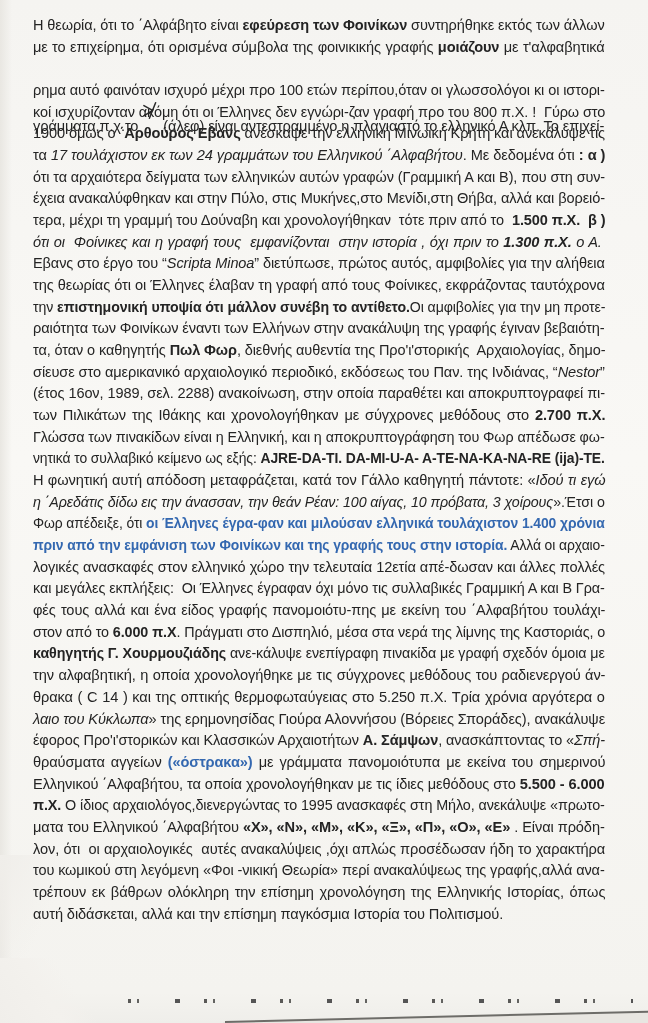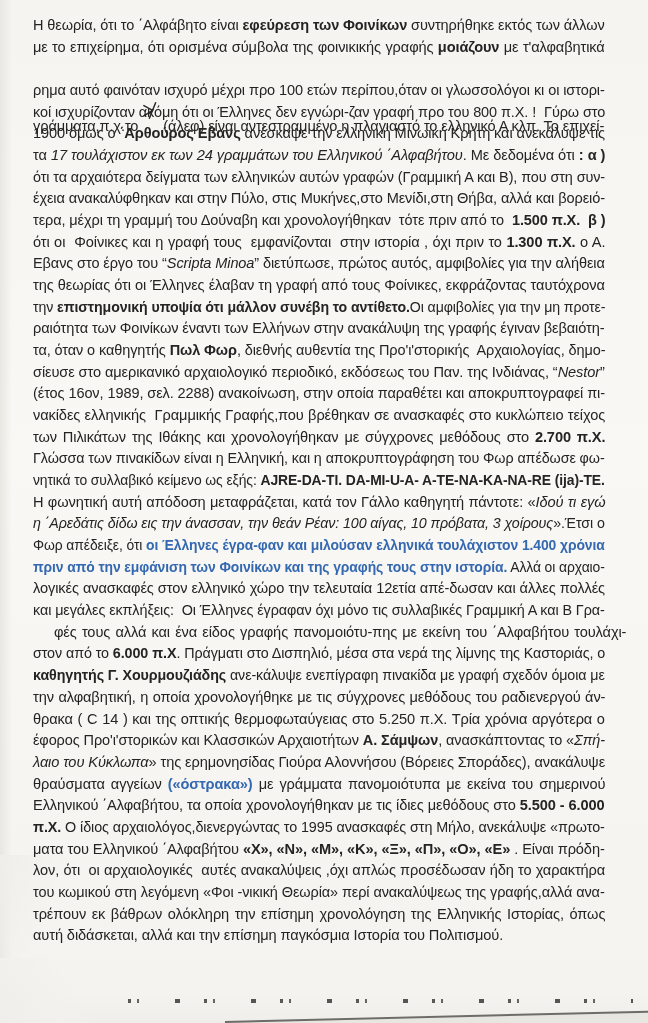--- a/index.html
+++ b/index.html
@@ -72,45 +72,44 @@
     <path d="M0.9 3.6 L9.6 8.4 L0.9 13.8" fill="none" stroke="#2b2b2b" stroke-width="1.5" stroke-linecap="round" stroke-linejoin="round"></path>
   </svg>
 </span><span class="run-r"> (άλεφ) είναι αντεστραμμένο η πλαγιαστό το ελληνικό Α κλπ. Το επιχεί-</span></span></div>
     <div class="line"><span class="line-inner" style="transform: scaleX(0.9965);"><span class="run-r">ρημα αυτό φαινόταν ισχυρό μέχρι προ 100 ετών περίπου,όταν οι γλωσσολόγοι κι οι ιστορι-</span></span></div>
     <div class="line"><span class="line-inner" style="transform: scaleX(0.9931);"><span class="run-r">κοί ισχυρίζονταν ακόμη ότι οι Έλληνες δεν εγνώρι-ζαν γραφή προ του 800 π.Χ. !  Γύρω στο</span></span></div>
     <div class="line"><span class="line-inner"><span class="run-r">1900 όμως ο </span><span class="run-b">΄Αρθούρος Εβανς</span><span class="run-r"> ανέσκαψε την ελληνική Μινωική Κρήτη και ανεκάλυψε τις</span></span></div>
     <div class="line"><span class="line-inner" style="word-spacing: 0.13px;"><span class="run-r">τα </span><span class="run-i">17 τουλάχιστον εκ των 24 γραμμάτων του Ελληνικού ΄Αλφαβήτου</span><span class="run-r">. Με δεδομένα ότι </span><span class="run-b">: α )</span></span></div>
     <div class="line"><span class="line-inner" style="transform: scaleX(0.9879);"><span class="run-r">ότι τα αρχαιότερα δείγματα των ελληνικών αυτών γραφών (Γραμμική Α και Β), που στη συν-</span></span></div>
     <div class="line"><span class="line-inner"><span class="run-r">έχεια ανακαλύφθηκαν και στην Πύλο, στις Μυκήνες,στο Μενίδι,στη Θήβα, αλλά και βορειό-</span></span></div>
     <div class="line"><span class="line-inner" style="transform: scaleX(0.9948);"><span class="run-r">τερα, μέχρι τη γραμμή του Δούναβη και χρονολογήθηκαν  τότε πριν από το  </span><span class="run-b">1.500 π.Χ.  β )</span></span></div>
-    <div class="line"><span class="line-inner" style="word-spacing: 0.55px;"><span class="run-r">ότι οι  Φοίνικες και η γραφή τους  εμφανίζονται  στην ιστορία , όχι πριν το </span><span class="run-b">1.300 π.Χ.</span><span class="run-r"> ο Α.</span></span></div>
+    <div class="line"><span class="line-inner" style="word-spacing: 0.55px; font-style: italic;"><span class="run-r">ότι οι  Φοίνικες και η γραφή τους  εμφανίζονται  στην ιστορία , όχι πριν το </span><span class="run-b">1.300 π.Χ.</span><span class="run-r"> ο Α.</span></span></div>
     <div class="line"><span class="line-inner" style="transform: scaleX(0.9948);"><span class="run-r">Εβανς στο έργο του “</span><span class="run-i">Scripta Minoa</span><span class="run-r">” διετύπωσε, πρώτος αυτός, αμφιβολίες για την αλήθεια</span></span></div>
     <div class="line"><span class="line-inner" style="word-spacing: 0.17px;"><span class="run-r">της θεωρίας ότι οι Έλληνες έλαβαν τη γραφή από τους Φοίνικες, εκφράζοντας ταυτόχρονα</span></span></div>
     <div class="line"><span class="line-inner" style="transform: scaleX(0.9695);"><span class="run-r">την </span><span class="run-b">επιστημονική υποψία ότι μάλλον συνέβη το αντίθετο.</span><span class="run-r">Οι αμφιβολίες για την μη προτε-</span></span></div>
     <div class="line"><span class="line-inner"><span class="run-r">ραιότητα των Φοινίκων έναντι των Ελλήνων στην ανακάλυψη της γραφής έγιναν βεβαιότη-</span></span></div>
     <div class="line"><span class="line-inner" style="transform: scaleX(0.9931);"><span class="run-r">τα, όταν ο καθηγητής </span><span class="run-b">Πωλ Φωρ</span><span class="run-r">, διεθνής αυθεντία της Προ'ι'στορικής  Αρχαιολογίας, δημο-</span></span></div>
     <div class="line"><span class="line-inner"><span class="run-r">σίευσε στο αμερικανικό αρχαιολογικό περιοδικό, εκδόσεως του Παν. της Ινδιάνας, “</span><span class="run-i">Nestor</span><span class="run-r">”</span></span></div>
     <div class="line"><span class="line-inner" style="transform: scaleX(0.9965);"><span class="run-r">(έτος 16ον, 1989, σελ. 2288) ανακοίνωση, στην οποία παραθέτει και αποκρυπτογραφεί πι-</span></span></div>
-    <div class="line"><span class="line-inner" style="word-spacing: 0.4px;"><span class="run-r">νακίδες ελληνικής  Γραμμικής Γραφής,που βρέθηκαν σε ανασκαφές στο κυκλώπειο τείχος</span></span></div>
     <div class="line"><span class="line-inner" style="word-spacing: 1.91px;"><span class="run-r">των Πιλικάτων της Ιθάκης και χρονολογήθηκαν με σύγχρονες μεθόδους στο </span><span class="run-b">2.700 π.Χ.</span></span></div>
     <div class="line"><span class="line-inner" style="transform: scaleX(0.9828);"><span class="run-r">Γλώσσα των πινακίδων είναι η Ελληνική, και η αποκρυπτογράφηση του Φωρ απέδωσε φω-</span></span></div>
     <div class="line"><span class="line-inner" style="transform: scaleX(0.9517);"><span class="run-r">νητικά το συλλαβικό κείμενο ως εξής: </span><span class="run-b">AJRE-DA-TI. DA-MI-U-A- A-TE-NA-KA-NA-RE (ija)-TE.</span></span></div>
     <div class="line"><span class="line-inner" style="word-spacing: 0.42px;"><span class="run-r">Η φωνητική αυτή απόδοση μεταφράζεται, κατά τον Γάλλο καθηγητή πάντοτε: «</span><span class="run-i">Ιδού τι εγώ</span></span></div>
     <div class="line"><span class="line-inner" style="transform: scaleX(0.9761);"><span class="run-i">η ΄Αρεδάτις δίδω εις την άνασσαν, την θεάν Ρέαν: 100 αίγας, 10 πρόβατα, 3 χοίρους</span><span class="run-r">».Έτσι ο</span></span></div>
     <div class="line"><span class="line-inner" style="transform: scaleX(0.9533);"><span class="run-r">Φωρ απέδειξε, ότι </span><span class="run-bl">οι Έλληνες έγρα-φαν και μιλούσαν ελληνικά τουλάχιστον 1.400 χρόνια</span></span></div>
     <div class="line"><span class="line-inner" style="transform: scaleX(0.9533);"><span class="run-bl">πριν από την εμφάνιση των Φοινίκων και της γραφής τους στην ιστορία.</span><span class="run-r"> Αλλά οι αρχαιο-</span></span></div>
     <div class="line"><span class="line-inner" style="word-spacing: 0.09px;"><span class="run-r">λογικές ανασκαφές στον ελληνικό χώρο την τελευταία 12ετία απέ-δωσαν και άλλες πολλές</span></span></div>
     <div class="line"><span class="line-inner" style="transform: scaleX(0.9862);"><span class="run-r">και μεγάλες εκπλήξεις:  Οι Έλληνες έγραφαν όχι μόνο τις συλλαβικές Γραμμική Α και Β Γρα-</span></span></div>
-    <div class="line"><span class="line-inner" style="word-spacing: 1.25px; margin-left: 21px;"><span class="run-r">φές τους αλλά και ένα είδος γραφής πανομοιότυ-πης με εκείνη του ΄Αλφαβήτου τουλάχι-</span></span></div>
+    <div class="line"><span class="line-inner" style="word-spacing: 1.25px;"><span class="run-r">φές τους αλλά και ένα είδος γραφής πανομοιότυ-πης με εκείνη του ΄Αλφαβήτου τουλάχι-</span></span></div>
     <div class="line"><span class="line-inner" style="transform: scaleX(0.9828);"><span class="run-r">στον από το </span><span class="run-b">6.000 π.Χ</span><span class="run-r">. Πράγματι στο Δισπηλιό, μέσα στα νερά της λίμνης της Καστοριάς, ο</span></span></div>
     <div class="line"><span class="line-inner" style="transform: scaleX(0.9778);"><span class="run-b">καθηγητής Γ. Χουρμουζιάδης</span><span class="run-r"> ανε-κάλυψε ενεπίγραφη πινακίδα με γραφή σχεδόν όμοια με</span></span></div>
     <div class="line"><span class="line-inner" style="word-spacing: 0.55px;"><span class="run-r">την αλφαβητική, η οποία χρονολογήθηκε με τις σύγχρονες μεθόδους του ραδιενεργού άν-</span></span></div>
     <div class="line"><span class="line-inner" style="word-spacing: 0.73px;"><span class="run-r">θρακα ( C 14 ) και της οπτικής θερμοφωταύγειας στο 5.250 π.Χ. Τρία χρόνια αργότερα ο</span></span></div>
+    <div class="line"><span class="line-inner"><span class="run-i">λαιο του Κύκλωπα</span><span class="run-r">» της ερημονησίδας Γιούρα Αλοννήσου (Βόρειες Σποράδες), ανακάλυψε</span></span></div>
     <div class="line"><span class="line-inner" style="transform: scaleX(0.9931);"><span class="run-r">έφορος Προ'ι'στορικών και Κλασσικών Αρχαιοτήτων </span><span class="run-b">Α. Σάμψων</span><span class="run-r">, ανασκάπτοντας το «</span><span class="run-i">Σπή-</span></span></div>
-    <div class="line"><span class="line-inner"><span class="run-i">λαιο του Κύκλωπα</span><span class="run-r">» της ερημονησίδας Γιούρα Αλοννήσου (Βόρειες Σποράδες), ανακάλυψε</span></span></div>
     <div class="line"><span class="line-inner" style="word-spacing: 2.11px;"><span class="run-r">θραύσματα αγγείων </span><span class="run-bl">(«όστρακα»)</span><span class="run-r"> με γράμματα πανομοιότυπα με εκείνα του σημερινού</span></span></div>
     <div class="line"><span class="line-inner" style="word-spacing: 0.08px;"><span class="run-r">Ελληνικού ΄Αλφαβήτου, τα οποία χρονολογήθηκαν με τις ίδιες μεθόδους στο </span><span class="run-b">5.500 - 6.000</span></span></div>
     <div class="line"><span class="line-inner" style="transform: scaleX(0.9845);"><span class="run-b">π.Χ.</span><span class="run-r"> Ο ίδιος αρχαιολόγος,διενεργώντας το 1995 ανασκαφές στη Μήλο, ανεκάλυψε «πρωτο-</span></span></div>
     <div class="line"><span class="line-inner" style="word-spacing: 0.07px;"><span class="run-r">ματα του Ελληνικού ΄Αλφαβήτου </span><span class="run-b">«Χ», «Ν», «Μ», «Κ», «Ξ», «Π», «Ο», «Ε»</span><span class="run-r"> . Είναι πρόδη-</span></span></div>
     <div class="line"><span class="line-inner" style="word-spacing: 0.31px;"><span class="run-r">λον, ότι  οι αρχαιολογικές  αυτές ανακαλύψεις ,όχι απλώς προσέδωσαν ήδη το χαρακτήρα</span></span></div>
     <div class="line"><span class="line-inner" style="transform: scaleX(0.9931);"><span class="run-r">του κωμικού στη λεγόμενη «Φοι -νικική Θεωρία» περί ανακαλύψεως της γραφής,αλλά ανα-</span></span></div>
     <div class="line"><span class="line-inner" style="word-spacing: 1.6px;"><span class="run-r">τρέπουν εκ βάθρων ολόκληρη την επίσημη χρονολόγηση της Ελληνικής Ιστορίας, όπως</span></span></div>
     <div class="line"><span class="line-inner"><span class="run-r">αυτή διδάσκεται, αλλά και την επίσημη παγκόσμια Ιστορία του Πολιτισμού.</span></span></div>
   </div>
 

